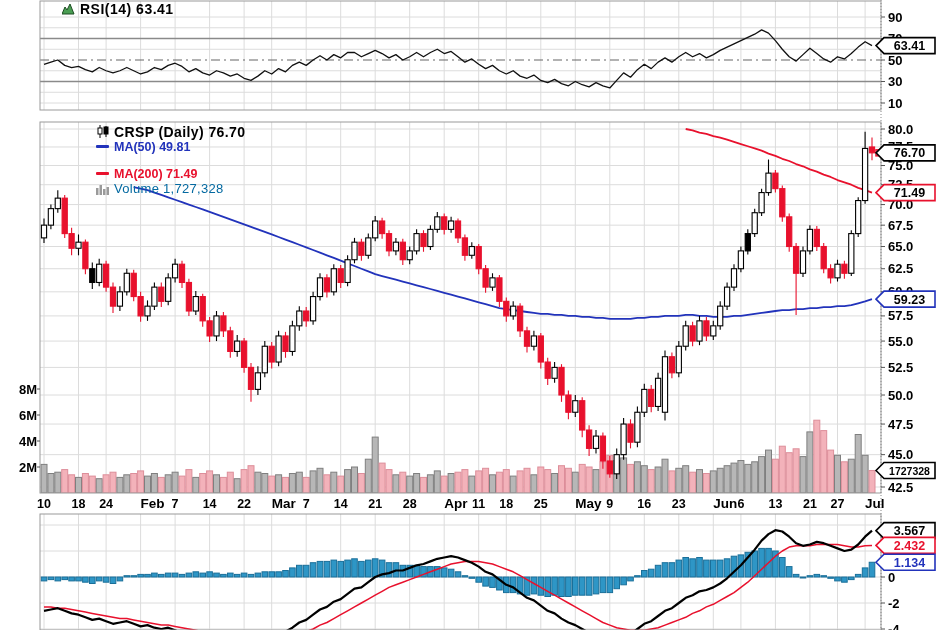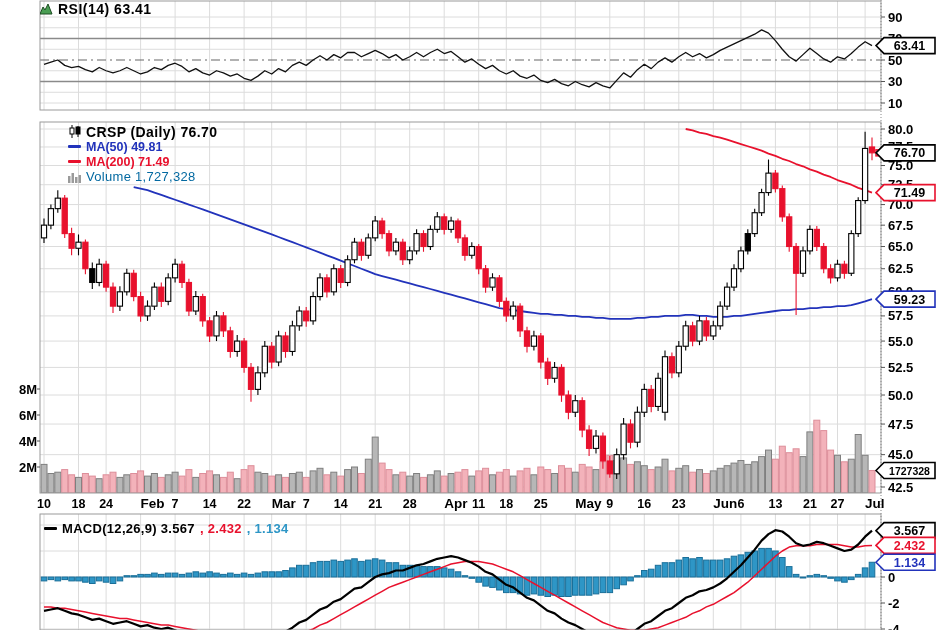--- a/index.html
+++ b/index.html
@@ -1,27 +1,27 @@
 <!DOCTYPE html>
 <html style="--red: #e8112d; --blue: #2233bb; --histblue: #2e96c6; --icon-green: #4a9e53;"><head>
 <meta charset="utf-8">
 <style>
   html,body{margin:0;padding:0;background:#fff;}
   #root{position:relative;width:936px;height:630px;background:#fff;overflow:hidden;
         font-family:"Liberation Sans","DejaVu Sans",sans-serif;}
   #chart{position:absolute;left:0;top:0;}
   .legend{position:absolute;display:flex;align-items:center;gap:5px;white-space:nowrap;
-          font-family:"Liberation Sans","DejaVu Sans",sans-serif;}
+          font-family:"Liberation Sans","DejaVu Sans",sans-serif;padding-left:22px;}
   .legend .icn{flex:0 0 auto;}
   #rsi-legend{left:40px;top:1px;font-size:14px;font-weight:700;color:#000;letter-spacing:.5px;}
-  #main-legend{position:absolute;left:24px;top:124px;padding-left:44px;}
+  #main-legend{position:absolute;left:52px;top:124px;padding-left:44px;}
   #main-legend .row{display:flex;align-items:center;gap:5px;height:15px;white-space:nowrap;}
   .sym-row{font-size:14px;font-weight:700;color:#000;letter-spacing:.4px;height:17px;}
   .ma50-row{font-size:12.5px;font-weight:700;color:var(--blue);}
-  .ma200-row{font-size:12.5px;font-weight:700;color:var(--red);}
+  .ma200-row{font-size:12.5px;font-weight:700;color:var(--red);margin-top:12px;}
   .vol-row{font-size:13px;font-weight:400;color:#0369a1;letter-spacing:.3px;}
   #macd-legend{left:44px;top:521px;font-size:13px;font-weight:700;color:#000;letter-spacing:.3px;}
   #macd-legend .sig{color:var(--red);} #macd-legend .hst{color:var(--histblue);}
   .dash{display:inline-block;width:13px;height:3px;border-radius:1px;}
 </style>
 </head>
 <body>
 
 <div id="root">
   <svg id="chart" width="936" height="630">
@@ -803,19 +803,13 @@
       <svg class="icn" width="13" height="12">
         <rect x="0" y="5" width="2.5" height="7" fill="#9a9a9a"></rect>
         <rect x="3.5" y="2" width="2.5" height="10" fill="#9a9a9a"></rect>
         <rect x="7" y="6" width="2.5" height="6" fill="#9a9a9a"></rect>
         <rect x="10.5" y="4" width="2.5" height="8" fill="#9a9a9a"></rect>
       </svg>
       <span>Volume 1,727,328</span>
     </div>
   </div>
 
-  <div class="legend" id="macd-legend">
-    <span class="dash" style="background:#000"></span>
-    <span>MACD(12,26,9) 3.567</span>
-      <span class="sig">, 2.432</span>
-      <span class="hst">, 1.134</span>
-  </div>
 </div>
 
 </body></html>

